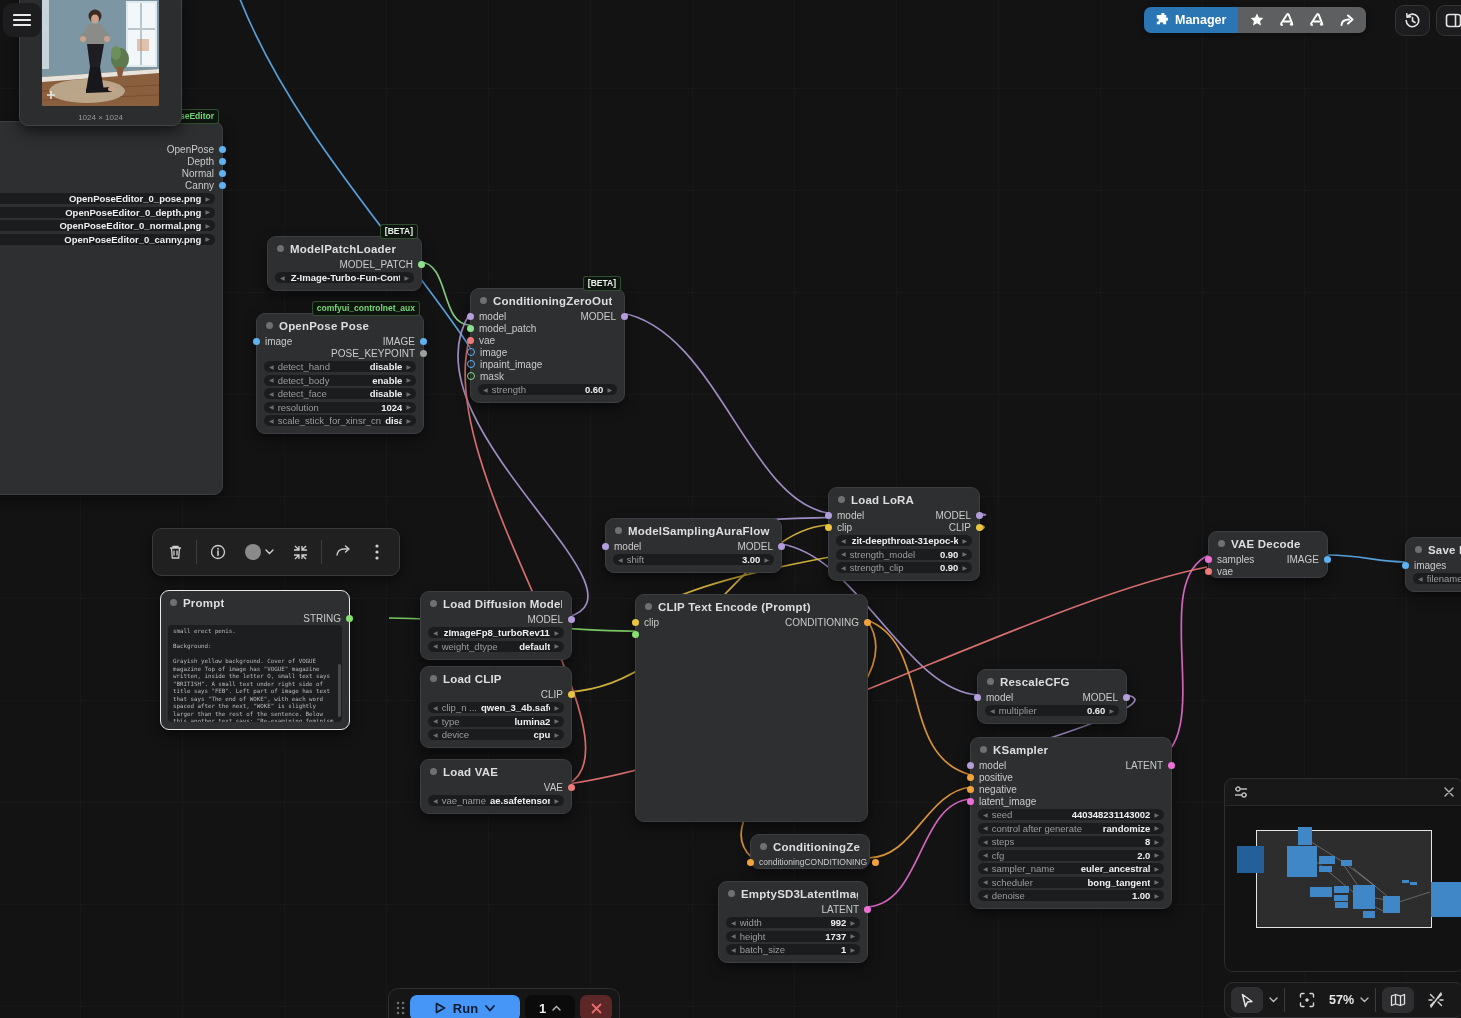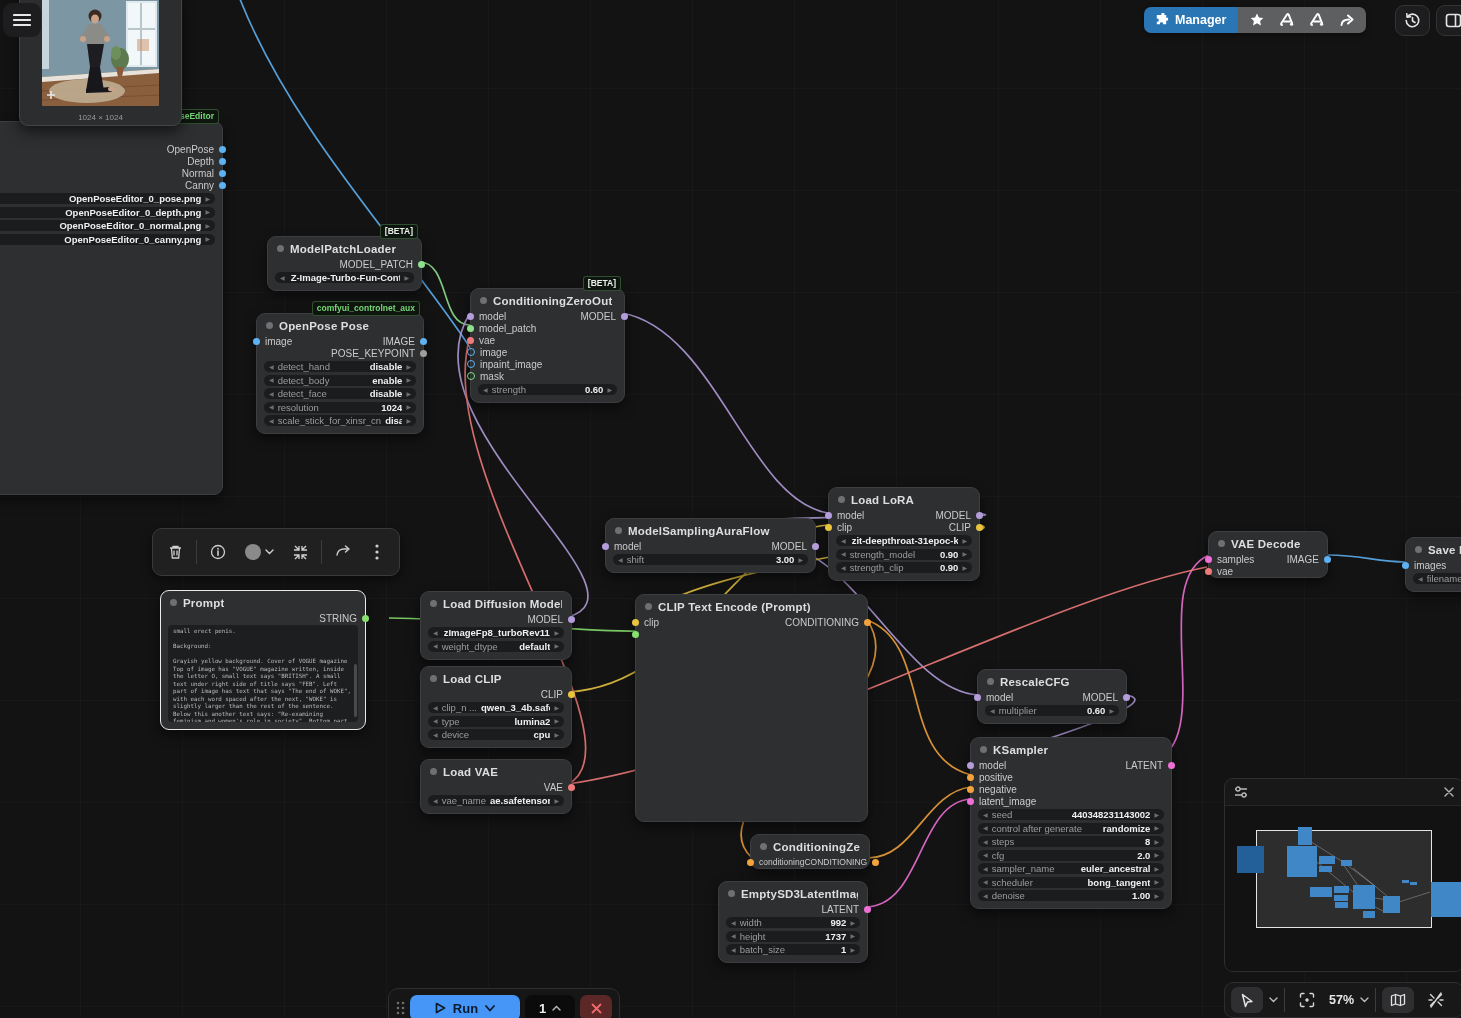--- a/index.html
+++ b/index.html
@@ -343,21 +343,21 @@
           <span class="warrow">▶</span>
         </div>
         <div class="widget">
           <span class="warrow">◀</span>
           <span class="wlabel">strength_clip</span>
           <span class="wvalue">0.90</span>
           <span class="warrow">▶</span>
         </div>
       </div>
     </div>
-    <div class="node" style="left: 605px; top: 518px; width: 211px;">
+    <div class="node" style="left: 605px; top: 518px; width: 177px;">
       <div class="ntitle">
         <div class="ndot"></div>
         <span class="ntext">ModelSamplingAuraFlow</span>
       </div>
       <div class="nrow">
         <div class="slot in">
           <div class="sdot" style="background: rgb(179, 157, 219); border-color: rgb(179, 157, 219);"></div>
           <span>model</span>
         </div>
         <div class="slot out">
@@ -447,21 +447,21 @@
       </div>
       <div class="widgets">
         <div class="widget">
           <span class="warrow">◀</span>
           <span class="wlabel">vae_name</span>
           <span class="wvalue">ae.safetensors</span>
           <span class="warrow">▶</span>
         </div>
       </div>
     </div>
-    <div class="node selected" style="left: 160px; top: 590px; width: 206px; height: 140px;">
+    <div class="node selected" style="left: 160px; top: 590px; width: 190px; height: 140px;">
       <div class="ntitle">
         <div class="ndot"></div>
         <span class="ntext">Prompt</span>
       </div>
       <div class="nrow">
         <div></div>
         <div class="slot out">
           <span>STRING</span>
           <div class="sdot" style="background: rgb(134, 223, 110); border-color: rgb(134, 223, 110);"></div>
         </div>

